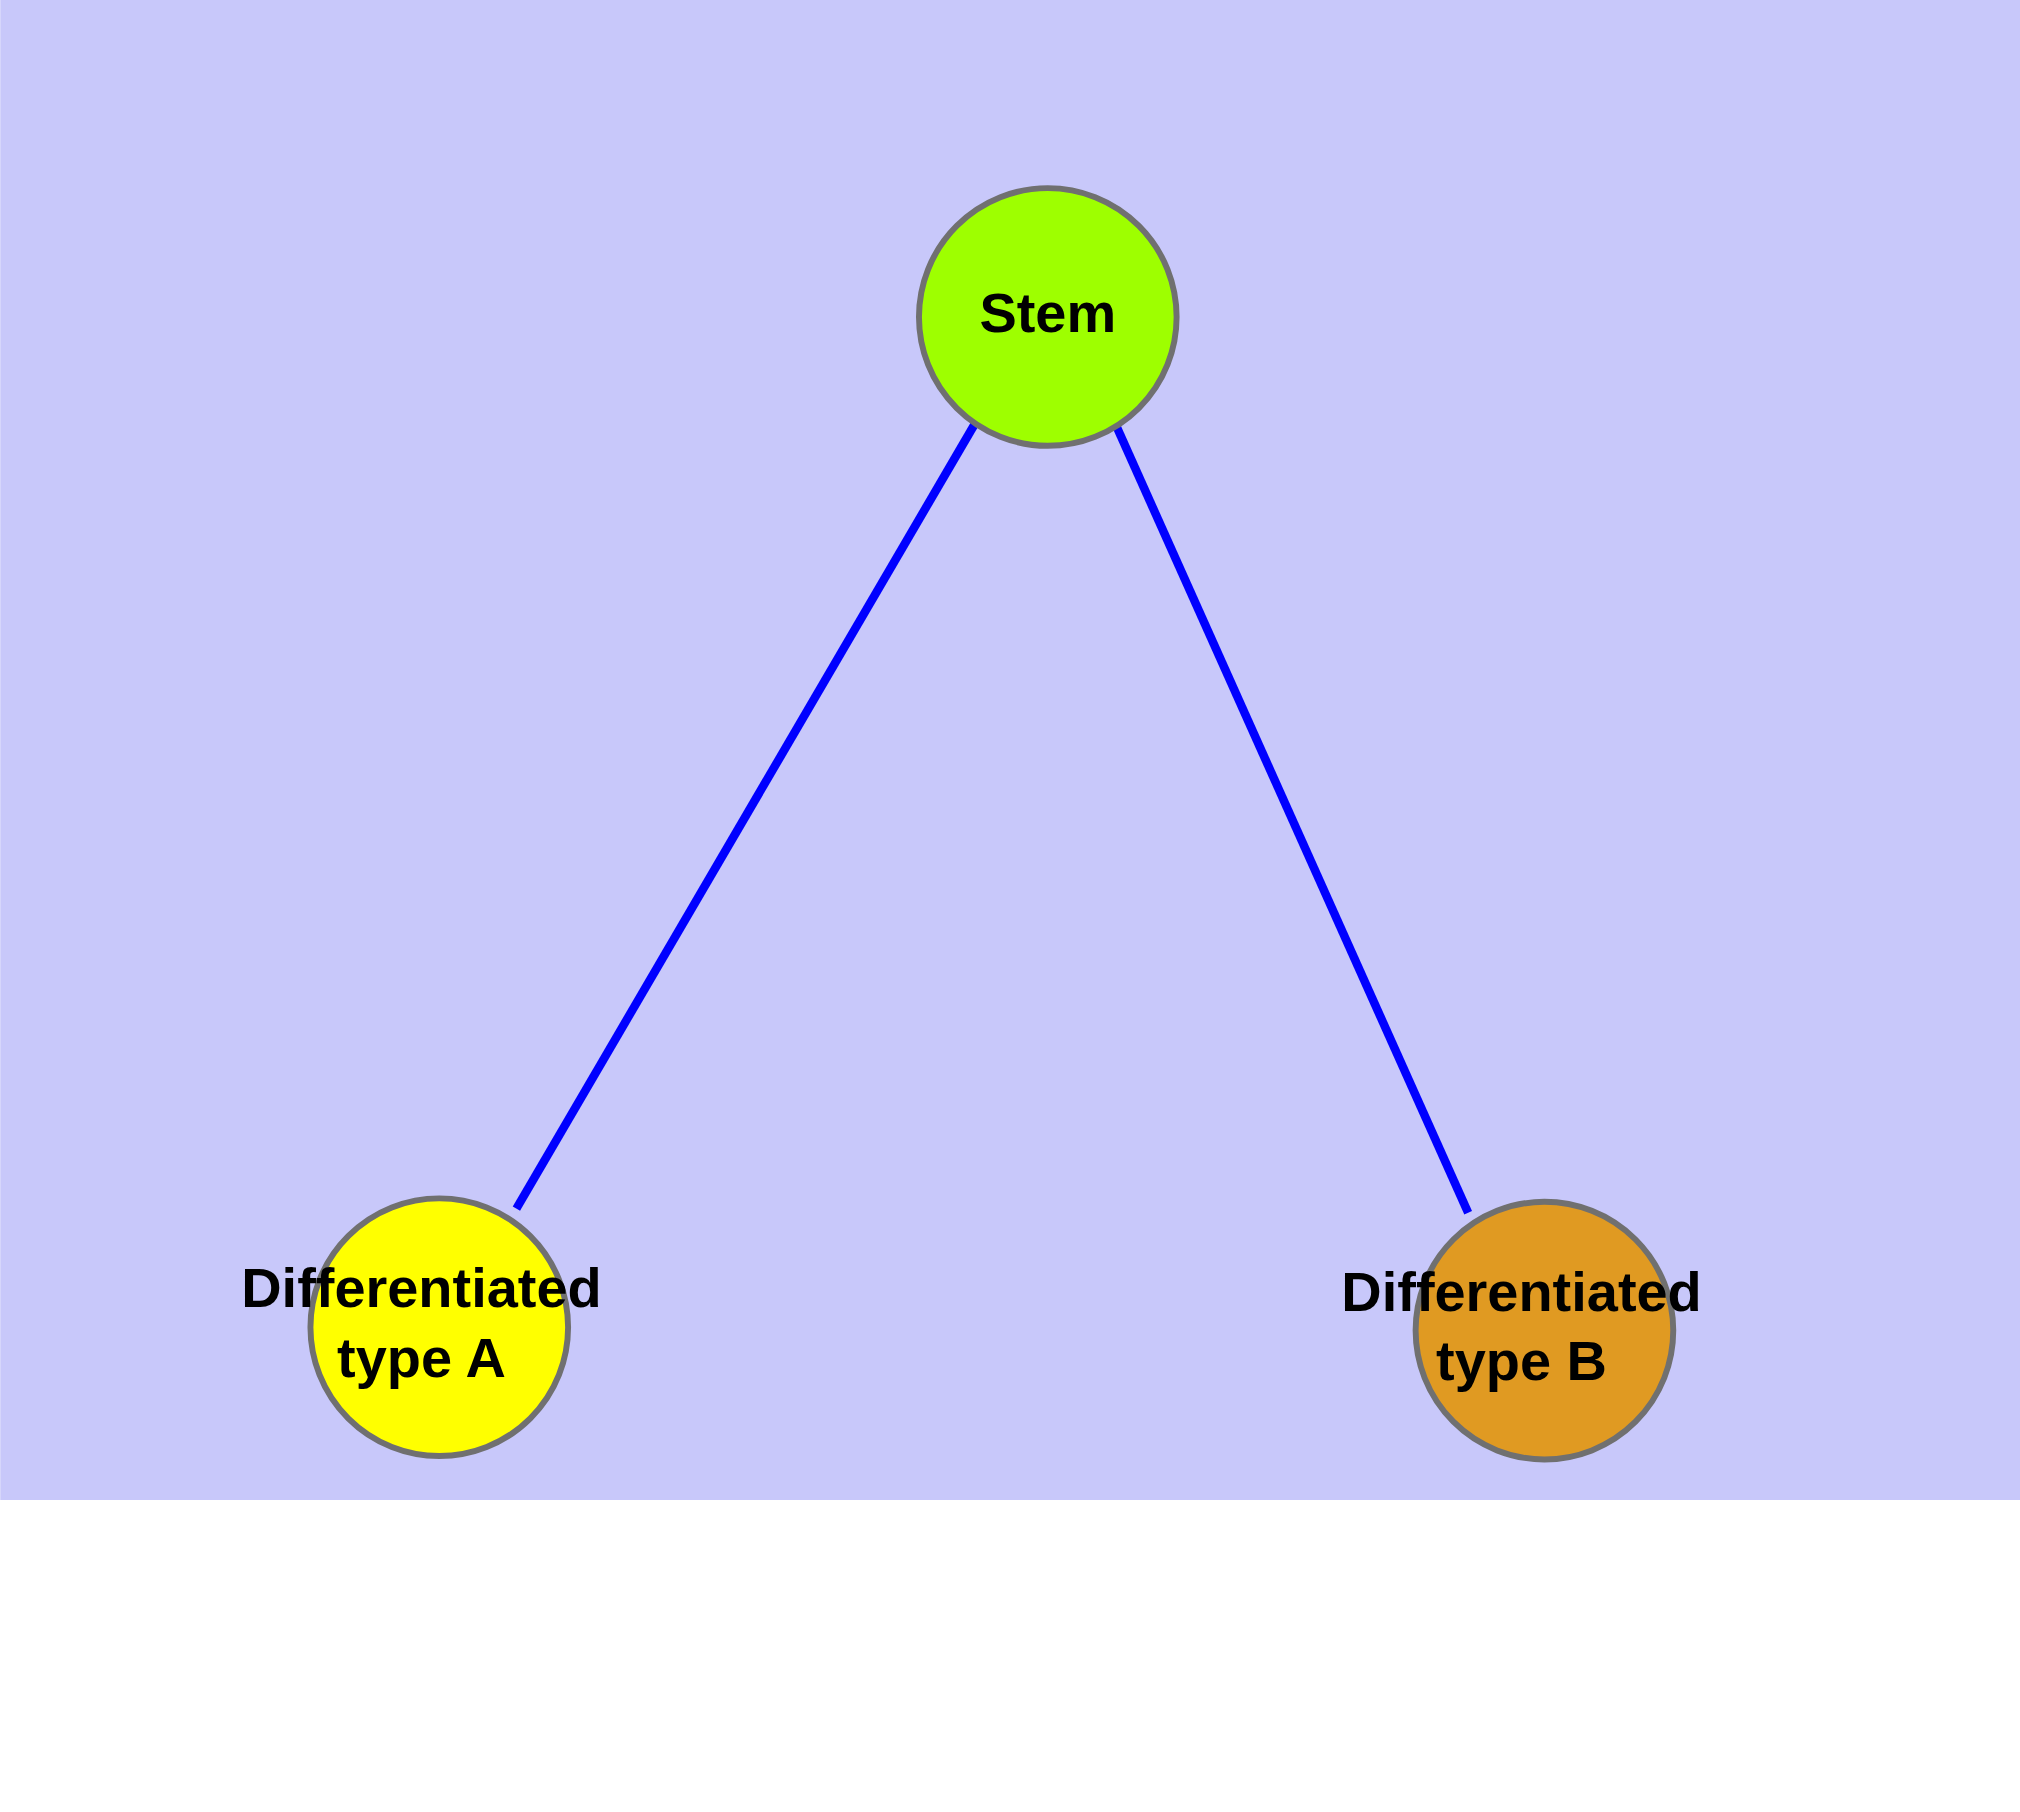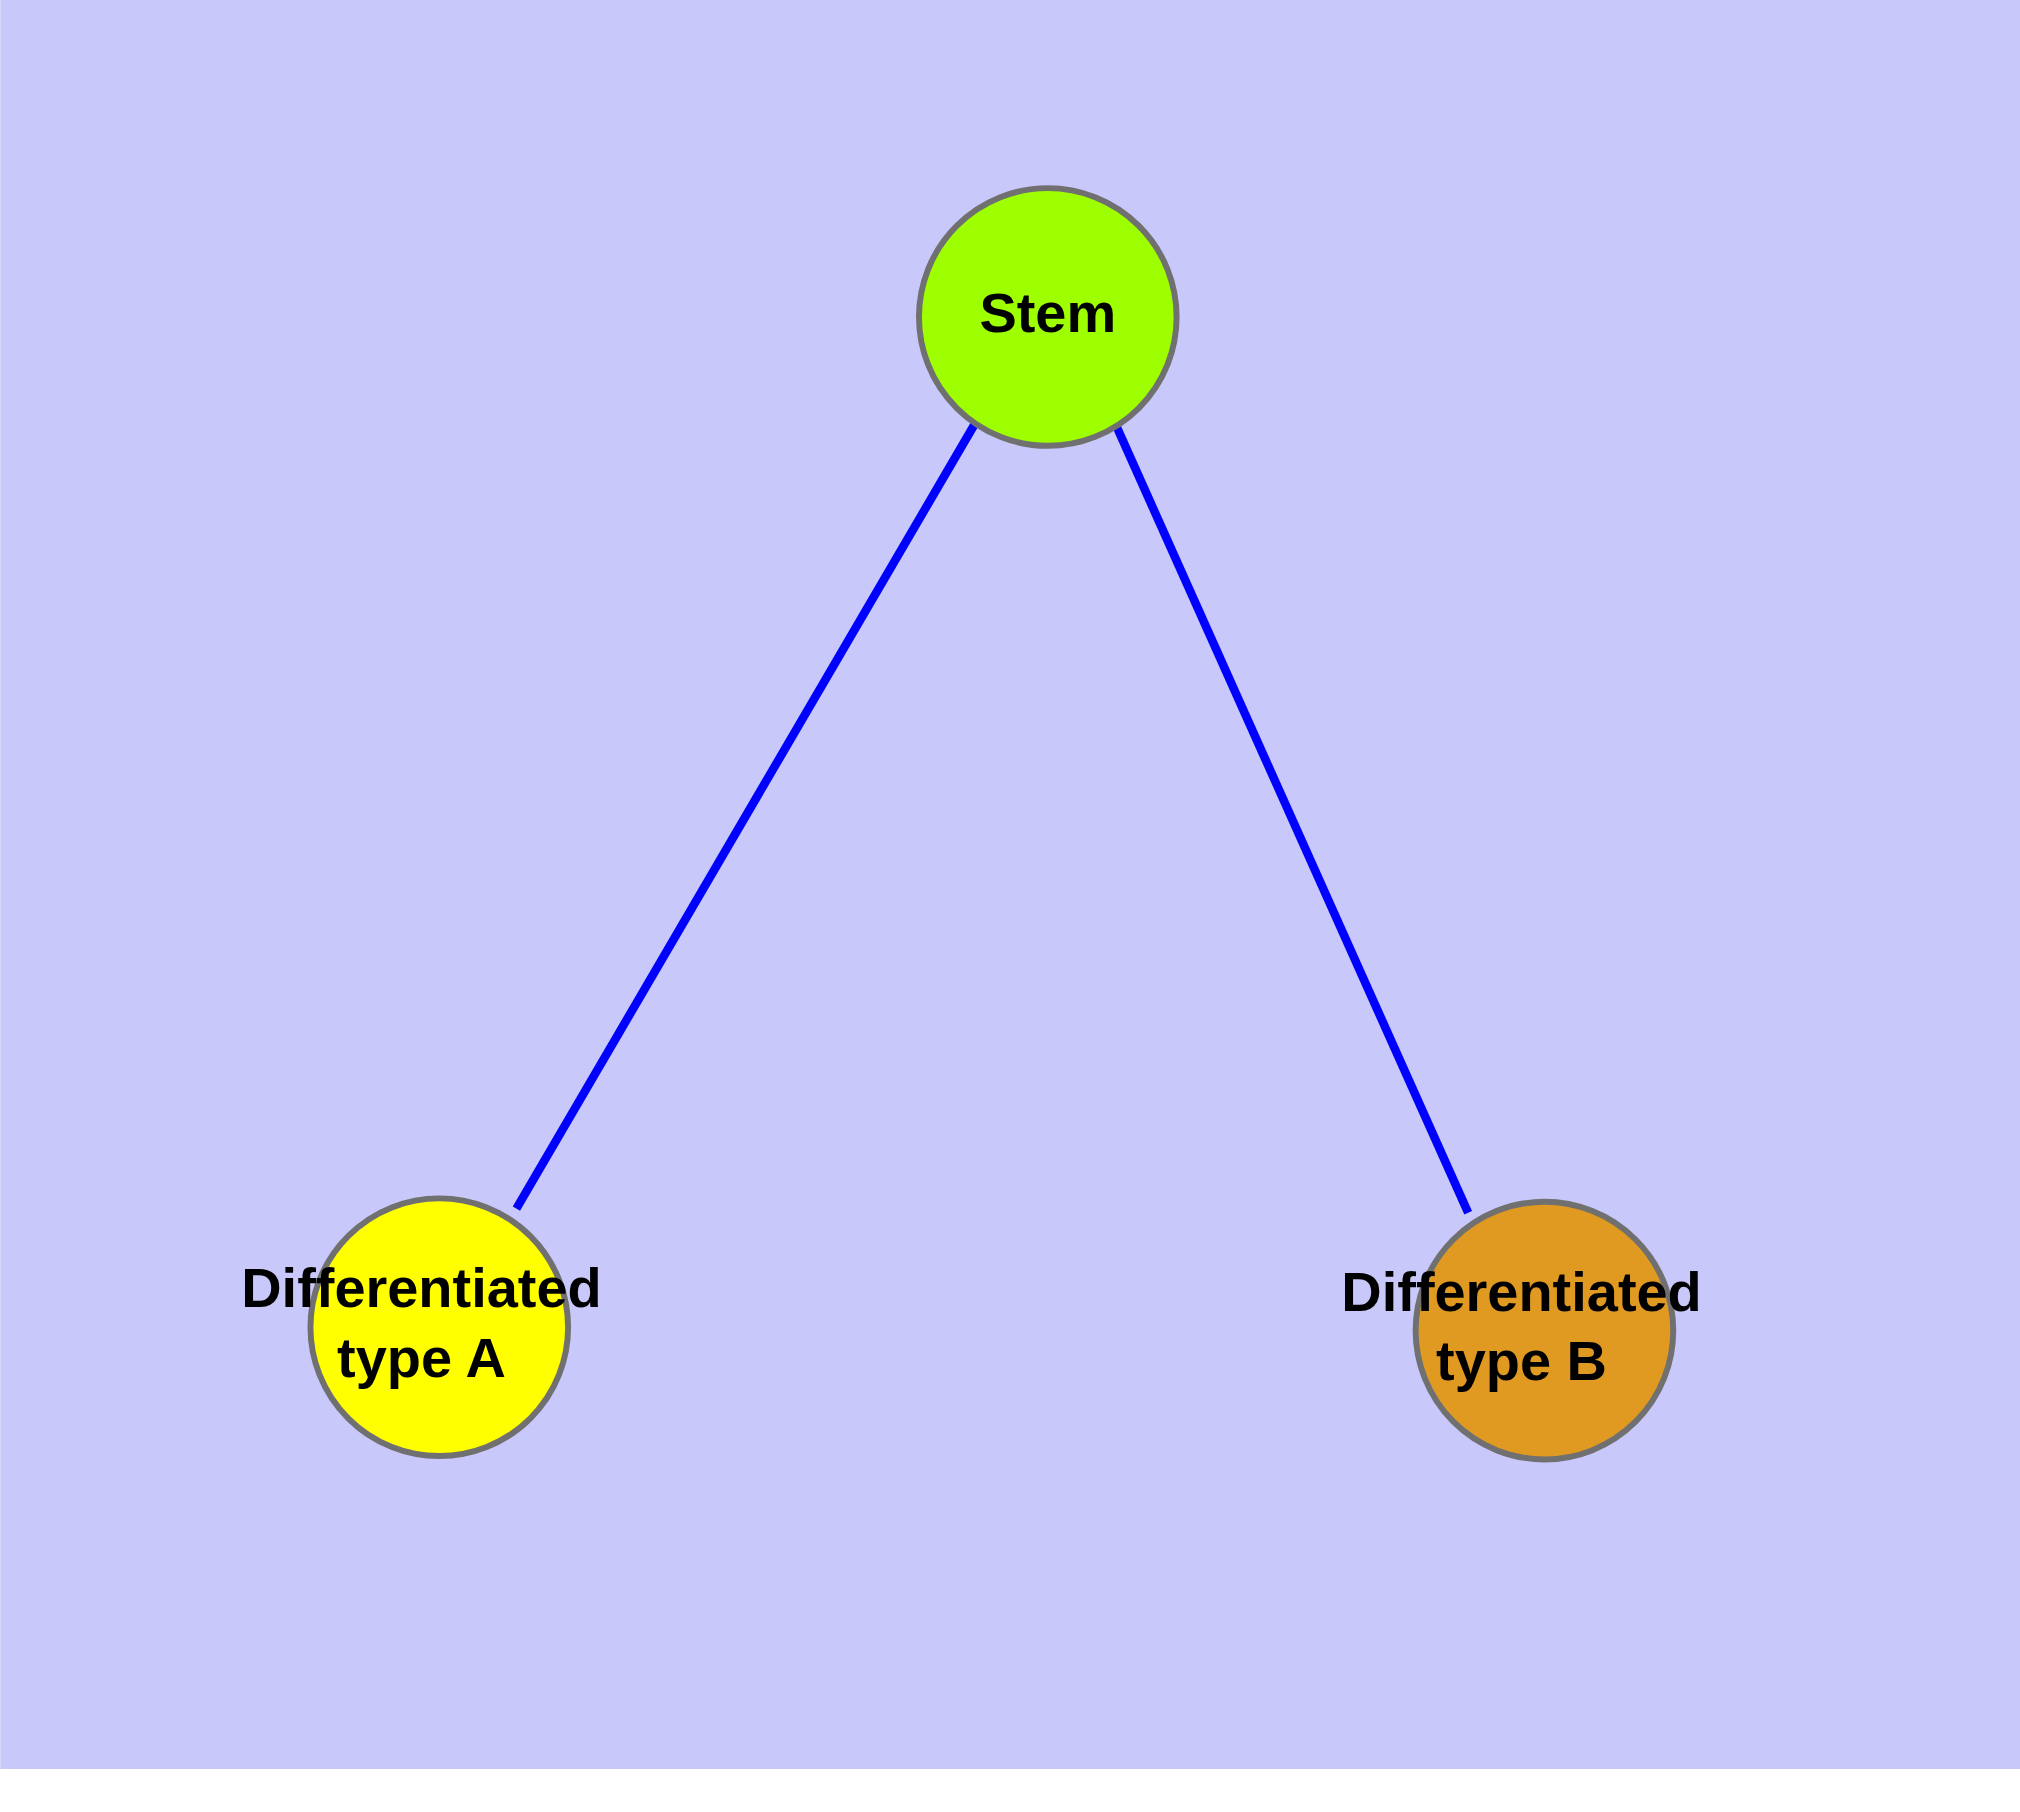--- a/index.html
+++ b/index.html
@@ -34,21 +34,21 @@
     font-weight: bold;
     fill: #000000;
     text-anchor: middle;
     dominant-baseline: middle;
     paint-order: normal;
   }
 </style>
 </head>
 <body>
 
-<div id="canvas" style="width: 2021px; height: 1769px;">
+<div id="canvas" style="width: 2021px; height: 1500px;">
   <svg id="graph-svg" viewBox="0 0 2384 2138" xmlns="http://www.w3.org/2000/svg" style="width: 2021px; height: 1812px;">
 
     <rect id="bg-rect" x="0" y="0" width="2384" height="2138" fill="#C8C8FA"></rect>
 
     <g id="edges-group">
       <line class="edge-line" id="edge-0" x1="1150" y1="500" x2="609" y2="1426" stroke="#0000FF" stroke-width="10"></line>
       <line class="edge-line" id="edge-1" x1="1317" y1="503" x2="1732" y2="1431" stroke="#0000FF" stroke-width="10"></line>
     </g>
 
     <g id="nodes-group">

